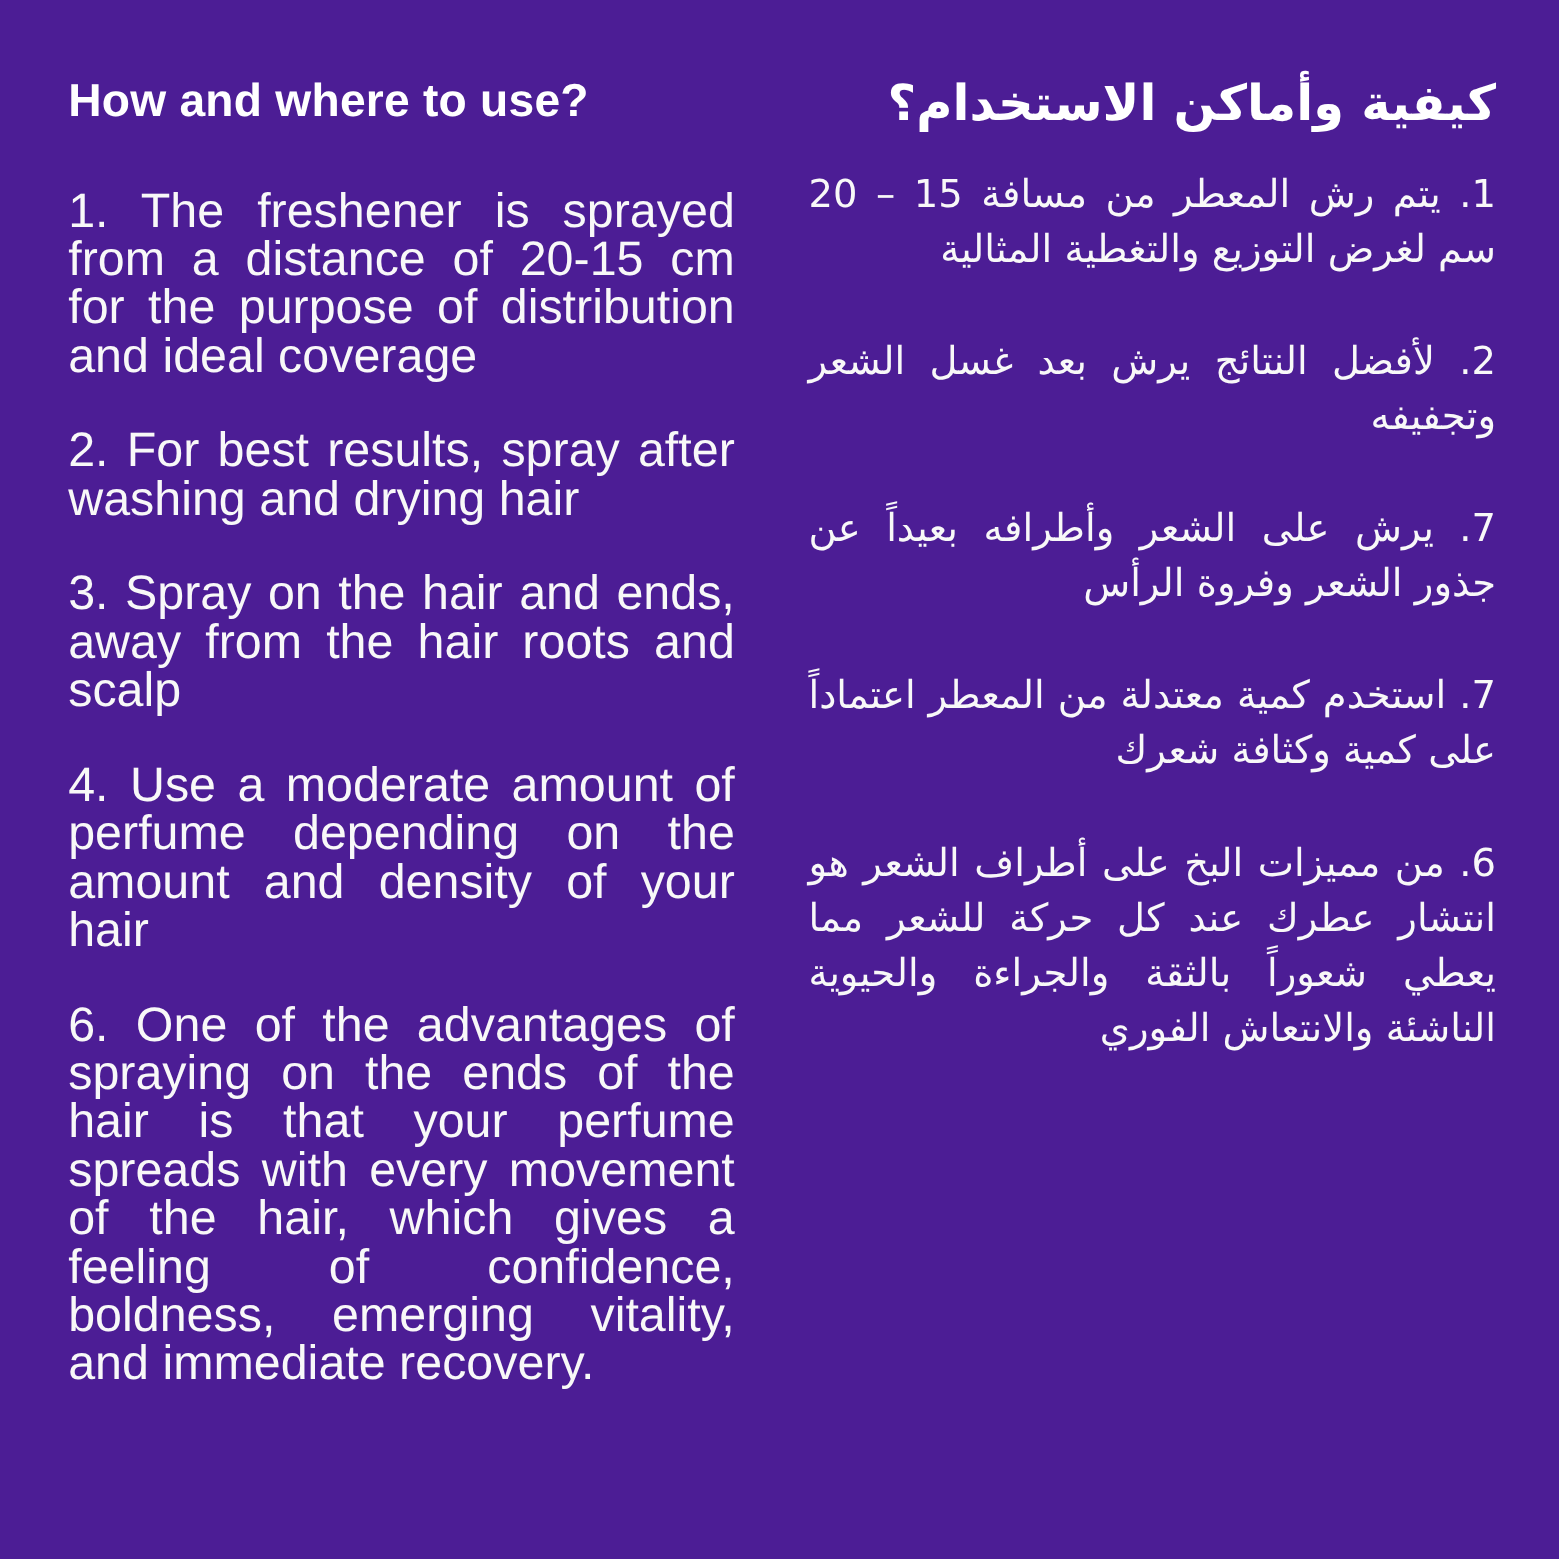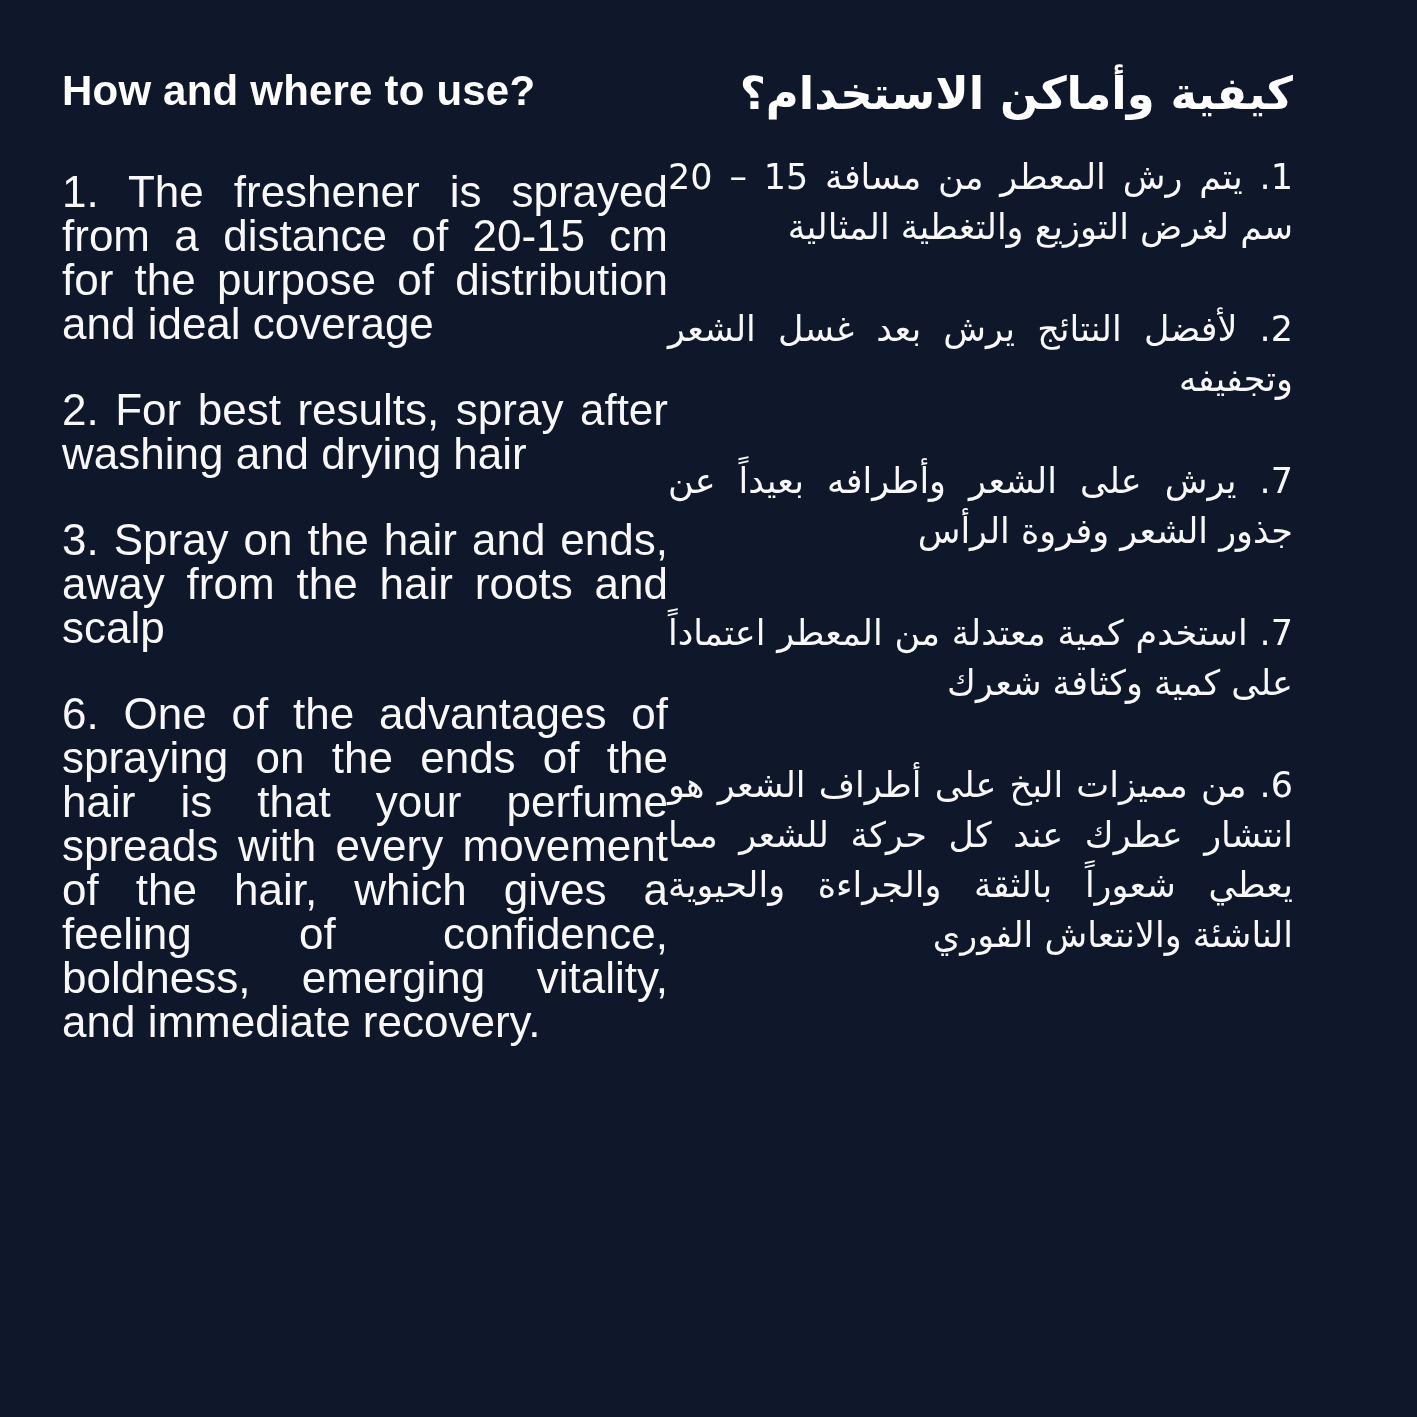--- a/index.html
+++ b/index.html
@@ -12,21 +12,22 @@
     height: 1417px;
     overflow: hidden;
     color: #ffffff;
   }
   .page {
     box-sizing: border-box;
     width: 1417px;
     height: 1417px;
     padding: 66px 57px 0 62px;
     display: flex;
-    background: #0f172a;
+    justify-content: space-between;
+    background: #4c1d95;
   }
   .col {
     display: block;
   }
   .col.en {
     width: 606px;
     font-family: "Liberation Sans", sans-serif;
     direction: ltr;
   }
   .col.ar {
@@ -72,20 +73,21 @@
 </head>
 <body>
 
 <div class="page">
 
   <section class="col en" lang="en">
     <h1>How and where to use?</h1>
     <p class="item">1. The freshener is sprayed from a distance of 20-15 cm for the purpose of distribution and ideal coverage</p>
     <p class="item">2. For best results, spray after washing and drying hair</p>
     <p class="item">3. Spray on the hair and ends, away from the hair roots and scalp</p>
+    <p class="item">4. Use a moderate amount of perfume depending on the amount and density of your hair</p>
     <p class="item">6. One of the advantages of spraying on the ends of the hair is that your perfume spreads with every movement of the hair, which gives a feeling of confidence, boldness, emerging vitality, and immediate recovery.</p>
   </section>
 
   <section class="col ar" lang="ar" dir="rtl">
     <h1>كيفية وأماكن الاستخدام؟</h1>
     <p class="item">1. يتم رش المعطر من مسافة 15 – 20 سم لغرض التوزيع والتغطية المثالية</p>
     <p class="item">2. لأفضل النتائج يرش بعد غسل الشعر وتجفيفه</p>
     <p class="item">7. يرش على الشعر وأطرافه بعيداً عن جذور الشعر وفروة الرأس</p>
     <p class="item">7. استخدم كمية معتدلة من المعطر اعتماداً على كمية وكثافة شعرك</p>
     <p class="item">6. من مميزات البخ على أطراف الشعر هو انتشار عطرك عند كل حركة للشعر مما يعطي شعوراً بالثقة والجراءة والحيوية الناشئة والانتعاش الفوري</p>

